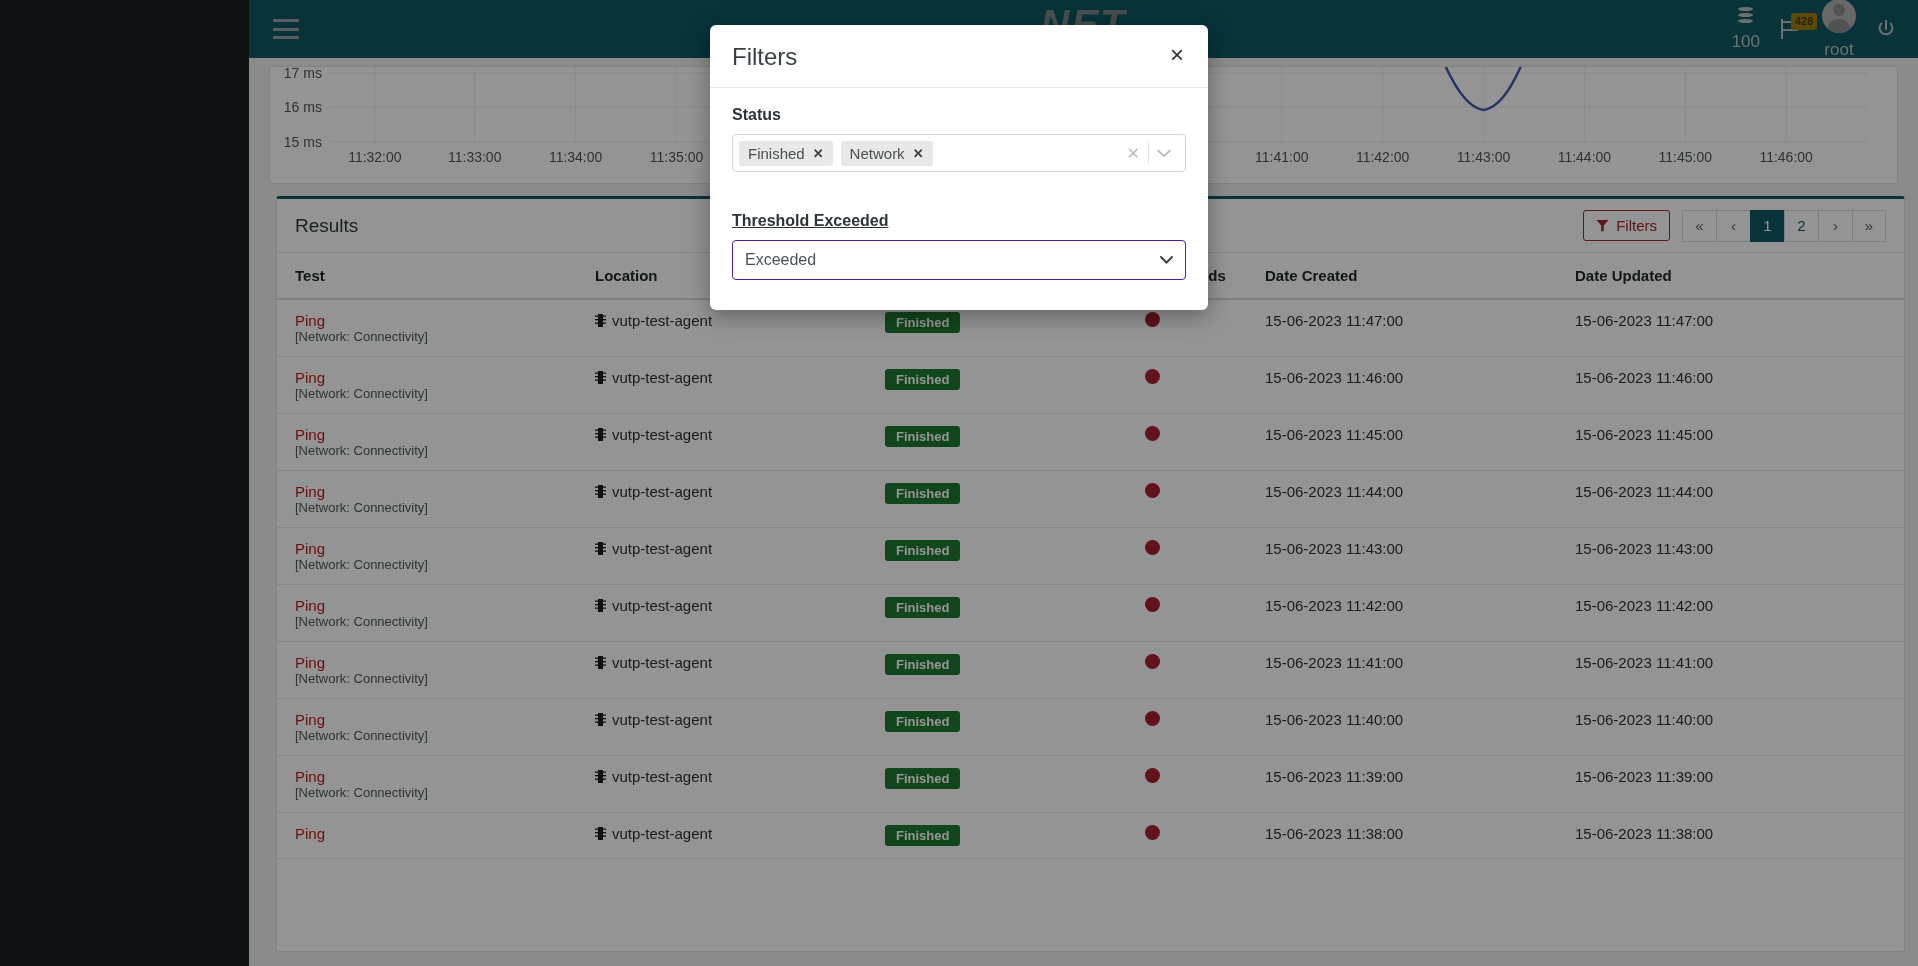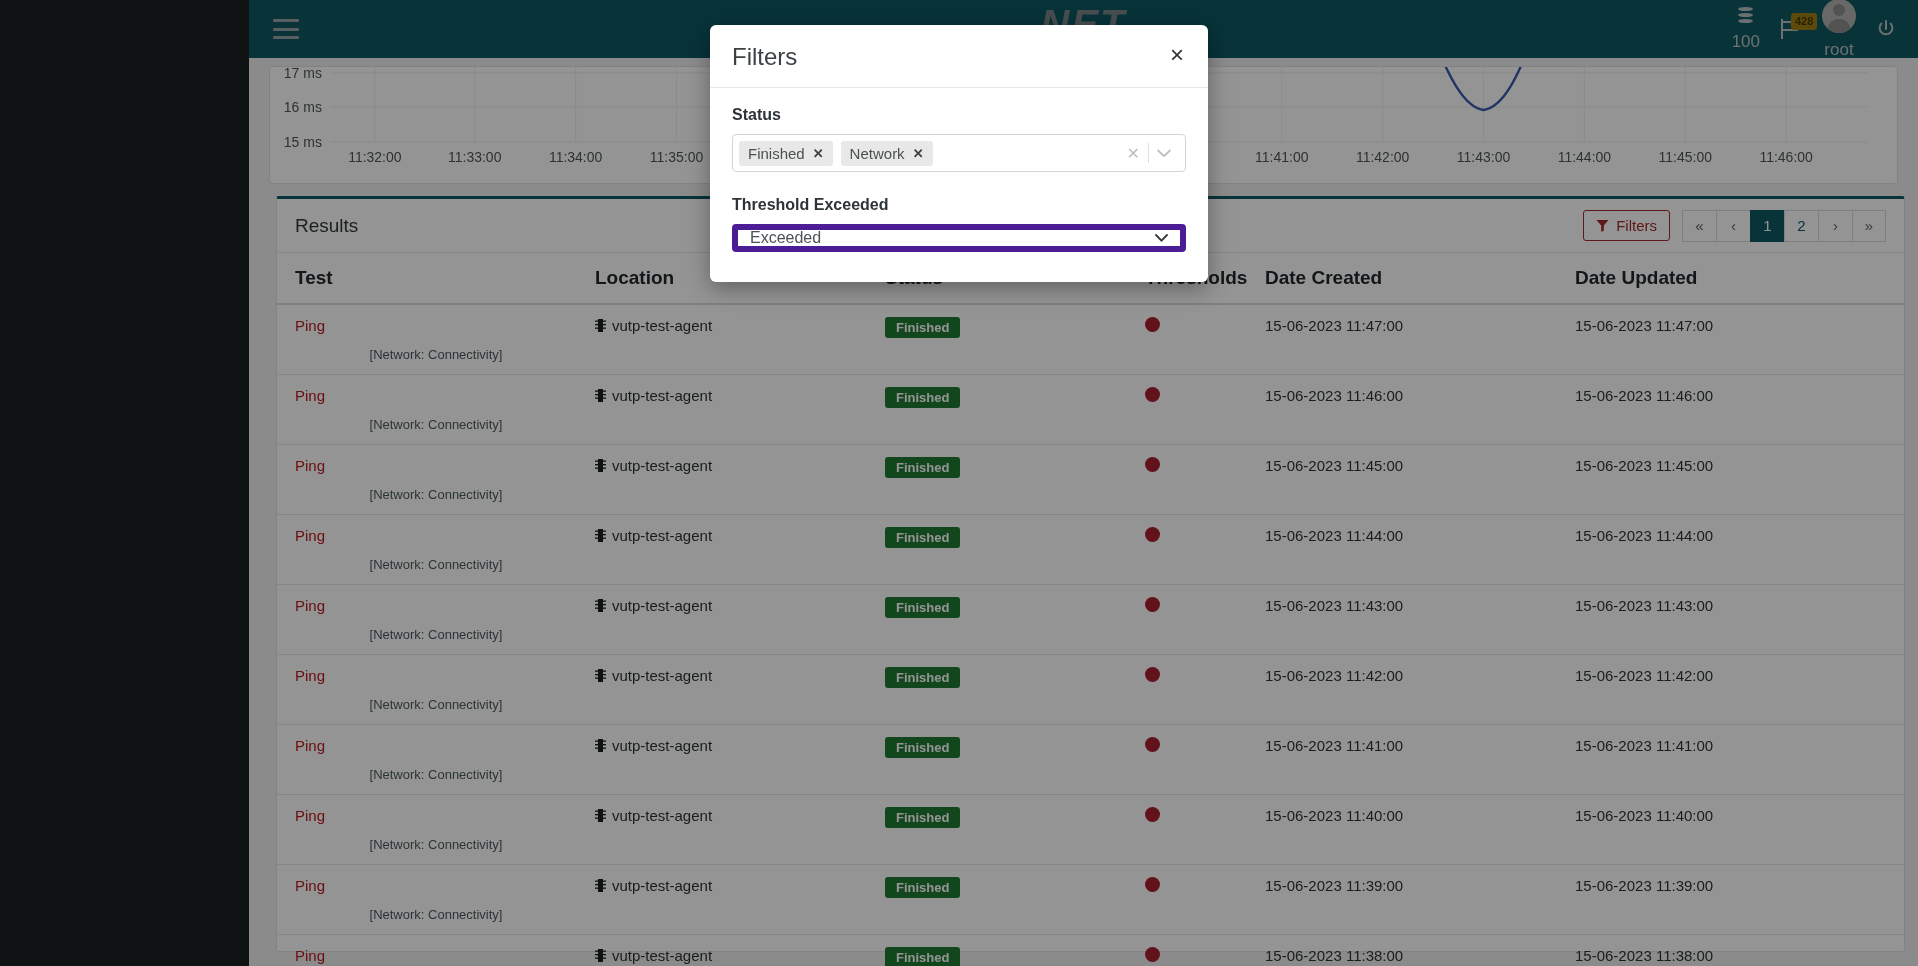--- a/index.html
+++ b/index.html
@@ -170,42 +170,42 @@
   .pg.arrow { color: #5a6365; }
 
   
   table#results-table {
     width: 100%;
     border-collapse: collapse;
     table-layout: fixed;
   }
   #results-table th {
     text-align: left;
-    font-size: 19px;
+    font-size: 15px;
     font-weight: 700;
     color: #21282b;
     padding: 14px 0 14px 18px;
     border-bottom: 2px solid #d9dcdd;
   }
   #results-table td {
     font-size: 15px;
     color: #2d3436;
     padding: 12px 0 12px 18px;
     border-bottom: 1px solid #e6e8e9;
     vertical-align: top;
   }
   .col-test { width: 300px; }
   .col-loc { width: 290px; }
   .col-status { width: 260px; }
   .col-thr { width: 120px; }
   .col-created { width: 310px; }
   .col-updated { width: auto; }
 
   .test-link { color: #b91c1c; cursor: pointer; }
-  .test-sub { display: block; margin-top: 13px; font-size: 13px; color: #4d5b5f; text-align: center; }
+  .test-sub { display: block; font-size: 13px; color: #4d5b5f; }
 
   .loc-cell { display: flex; align-items: center; gap: 6px; }
   .chip-icon { width: 11px; height: 15px; flex: none; }
 
   .status-badge {
     display: inline-block;
     background: #1f7a32;
     color: #ffffff;
     font-size: 13px;
     font-weight: 700;
@@ -241,21 +241,21 @@
   #modal-title { font-size: 24px; color: #3b4245; }
   #modal-close {
     font-size: 24px; line-height: 1; color: #2f3639;
     background: none; border: none; cursor: pointer; padding: 0 2px;
   }
   #modal-body { padding: 18px 22px 30px 22px; }
   .field-label {
     font-size: 16px; font-weight: 700; color: #2d3437;
     margin: 0 0 10px 0;
   }
-  .field-label.second { margin-top: 24px; }
+  .field-label.second { margin-top: 40px; text-decoration: underline; }
 
   .multiselect {
     display: flex; align-items: center;
     border: 1px solid #d2d6d8;
     border-radius: 4px;
     min-height: 38px;
     padding: 4px 6px;
     background: #fff;
     cursor: text;
   }
@@ -268,23 +268,23 @@
     border-radius: 3px;
     padding: 4px 9px;
   }
   .ms-tag .x { font-size: 13px; font-weight: 700; color: #3c4244; cursor: pointer; }
   .ms-clear { color: #b9bec0; font-size: 16px; padding: 0 8px; cursor: pointer; }
   .ms-sep { width: 1px; height: 20px; background: #dde0e1; }
   .ms-caret { color: #b9bec0; padding: 0 8px; cursor: pointer; }
 
   .select-box {
     position: relative;
-    border: 6px solid #4c1d95;
+    border: 1px solid #4c1d95;
     border-radius: 4px;
-    height: 28px;
+    height: 40px;
     display: flex; align-items: center;
     padding: 6px 12px;
     background: #fff;
     font-size: 16px;
     color: #4b5255;
     cursor: pointer;
   }
   .select-caret {
     position: absolute; right: 12px; top: 50%;
     transform: translateY(-50%);

